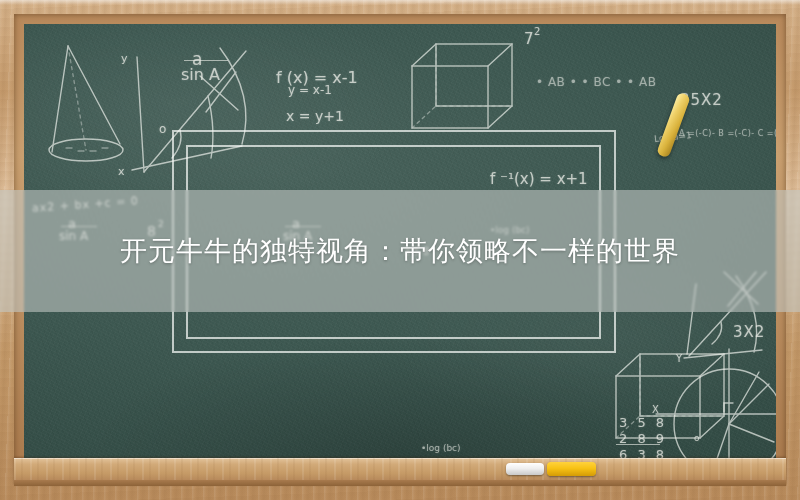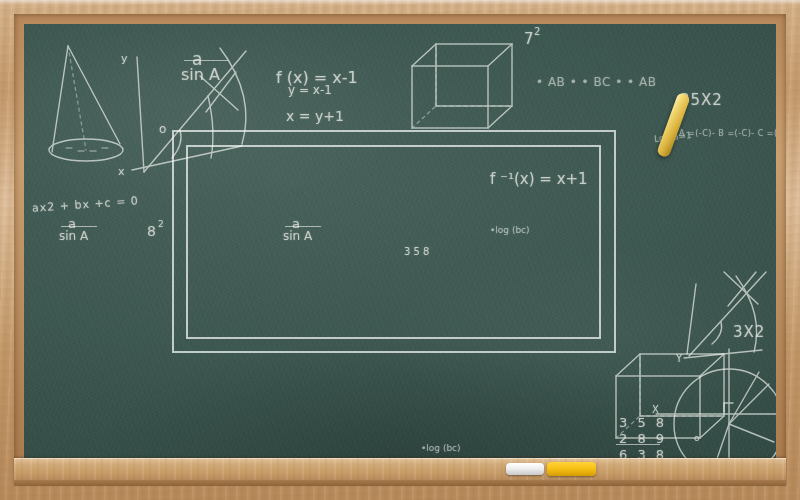--- a/index.html
+++ b/index.html
@@ -267,14 +267,17 @@
 
   <div class="chalk-stick"></div>
 
   <div class="tray">
     <div class="tray-grain"></div>
     <div class="tray-lip"></div>
   </div>
   <div class="chalk chalk-white"></div>
   <div class="chalk chalk-yellow"></div>
 
+  <div class="band">
+    <div class="band-title">开元牛牛的独特视角：带你领略不一样的世界</div>
+  </div>
 
 </div>
 
 </body></html>

